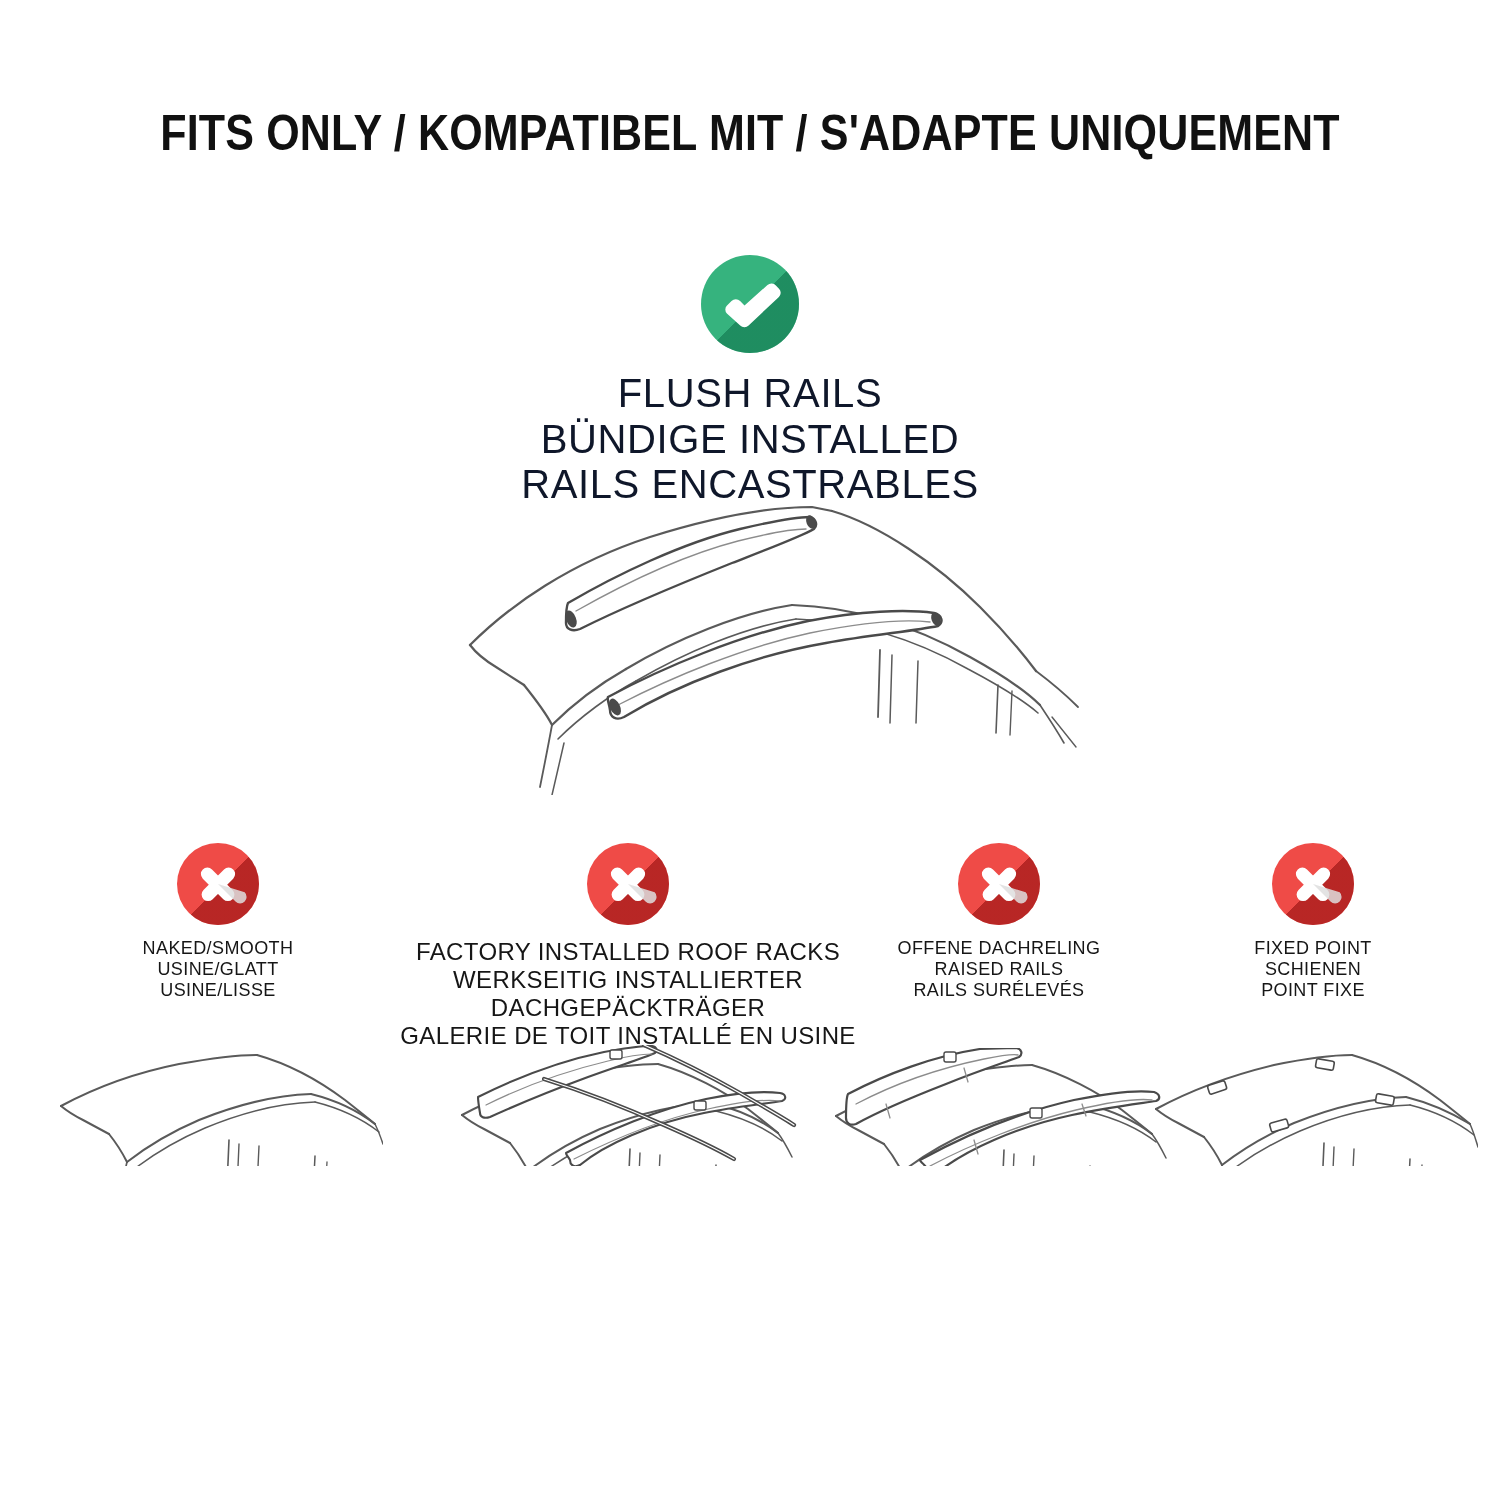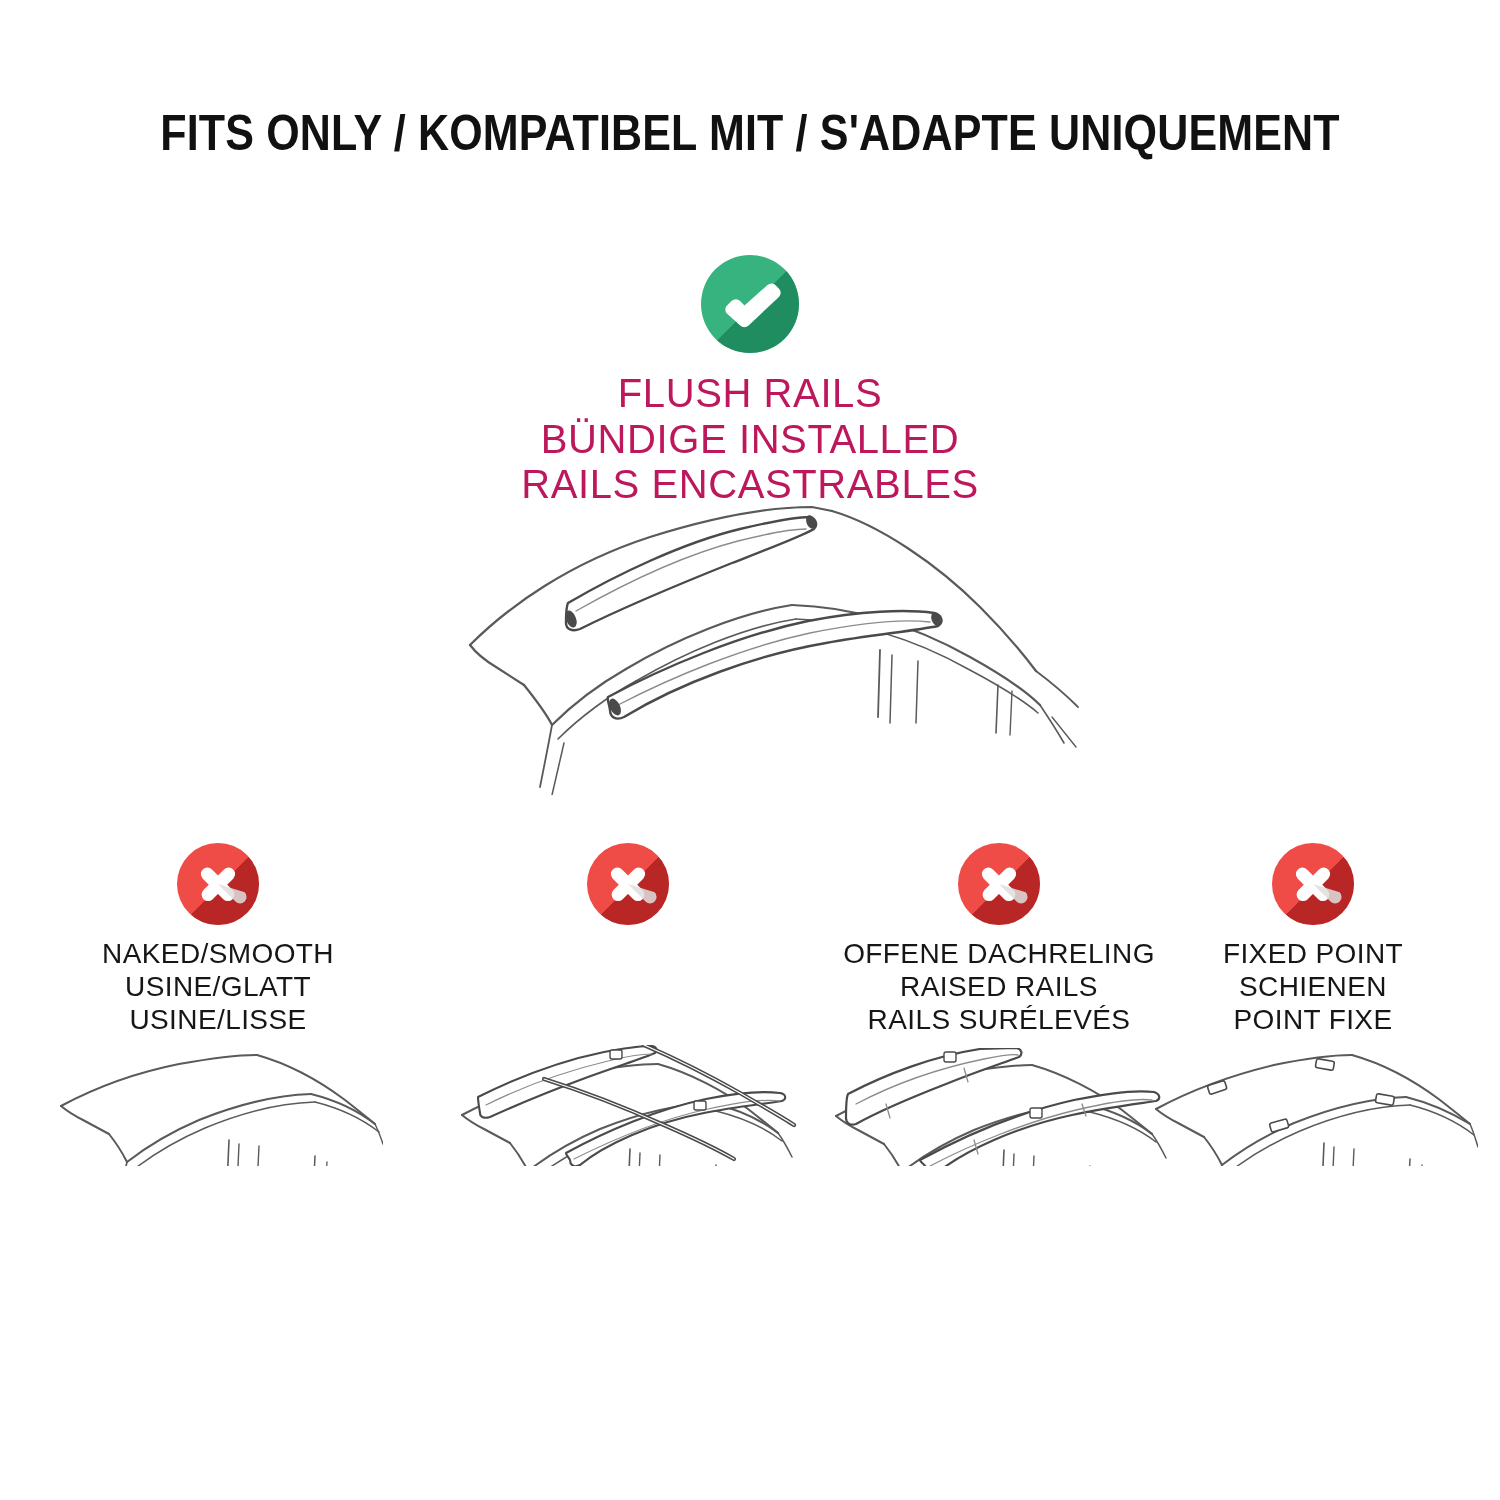--- a/index.html
+++ b/index.html
@@ -72,21 +72,21 @@
       rgba(150,16,16,0.62) 52%, rgba(150,16,16,0.62) 100%);
   }
   .badge svg { position: absolute; left: 0; top: 0; }
 
   .primary-lines {
     margin-top: 18px;
     font-family: "Liberation Sans", sans-serif;
     font-weight: 300;
     font-size: 40px;
     line-height: 1.14;
-    color: #be185d;
+    color: #0f172a;
     letter-spacing: 0.6px;
   }
   .primary-lines div { white-space: nowrap; }
 
   
   .main-art {
     position: absolute;
     left: 440px;
     top: 495px;
     width: 640px;
@@ -110,21 +110,21 @@
   .col-1 { left: 398px;  width: 460px; }
   .col-2 { left: 838px;  width: 322px; }
   .col-3 { left: 1163px; width: 300px; }
 
   .col .badge { width: 82px; height: 82px; }
 
   .col-label {
     margin-top: 13px;
     font-family: "Liberation Sans", sans-serif;
     font-weight: 300;
-    font-size: 28px;
+    font-size: 18px;
     line-height: 1.17;
     color: #161616;
     letter-spacing: 0.4px;
   }
   .col-1 .col-label { font-size: 24px; }
   .col-label div { white-space: nowrap; }
 
   .col-art {
     position: absolute;
     left: 50%;
@@ -257,20 +257,26 @@
       <div class="badge red">
         <div class="shadow"></div>
         <svg width="82" height="82" viewBox="0 0 82 82">
           <g fill="#ffffff">
             <rect x="20" y="35" width="42" height="13" rx="6.5" transform="rotate(45 41 41)"></rect>
             <rect x="20" y="35" width="42" height="13" rx="6.5" transform="rotate(-45 41 41)"></rect>
           </g>
           <path d="M41 41 L58.5 58.5 a6.5 6.5 0 0 0 9.2 -9.2 Z" fill="#dedede" opacity="0.85"></path>
         </svg>
       </div>
+      <div class="col-label">
+        <div>FACTORY INSTALLED ROOF RACKS</div>
+        <div>WERKSEITIG INSTALLIERTER</div>
+        <div>DACHGEPÄCKTRÄGER</div>
+        <div>GALERIE DE TOIT INSTALLÉ EN USINE</div>
+      </div>
 
       <div class="col-art">
         <svg width="360" height="220" viewBox="0 0 360 220" fill="none" stroke="#5a5a5a" stroke-width="2" stroke-linecap="round" stroke-linejoin="round">
 
           <path d="M14 70 C40 56 82 38 132 28 C166 22 192 19 210 19"></path>
           <path d="M210 19 C242 28 276 46 300 64 C314 75 324 83 330 88"></path>
           <path d="M14 70 C20 75 28 80 36 84 L62 98"></path>
           <path d="M62 98 C70 108 76 118 80 126"></path>
           <path d="M80 126 C98 112 124 96 152 84 C192 68 232 59 264 58"></path>
           <path d="M264 58 C288 64 312 74 330 88"></path>

